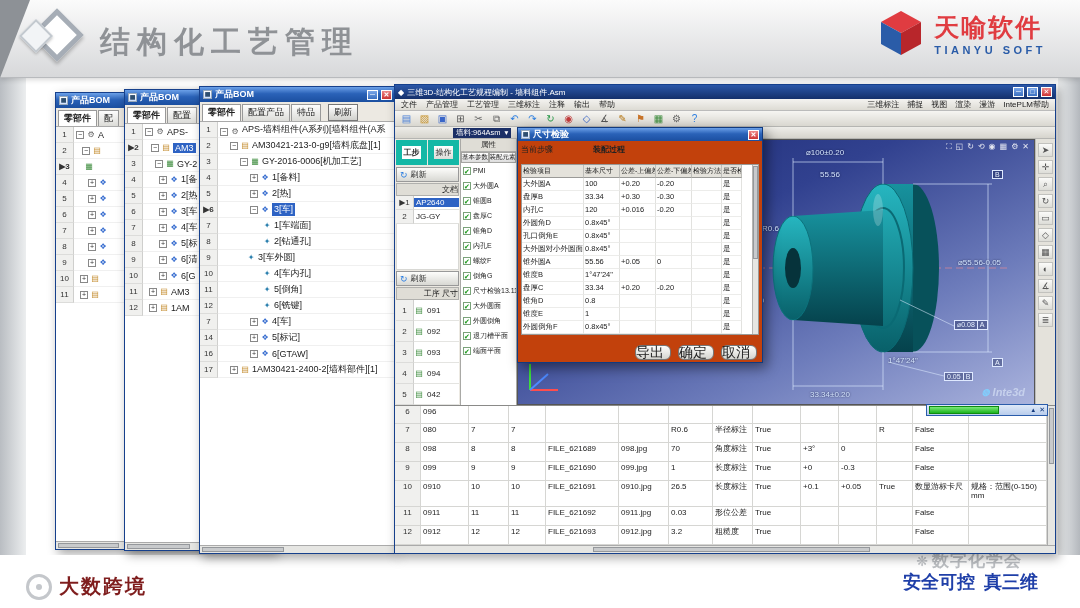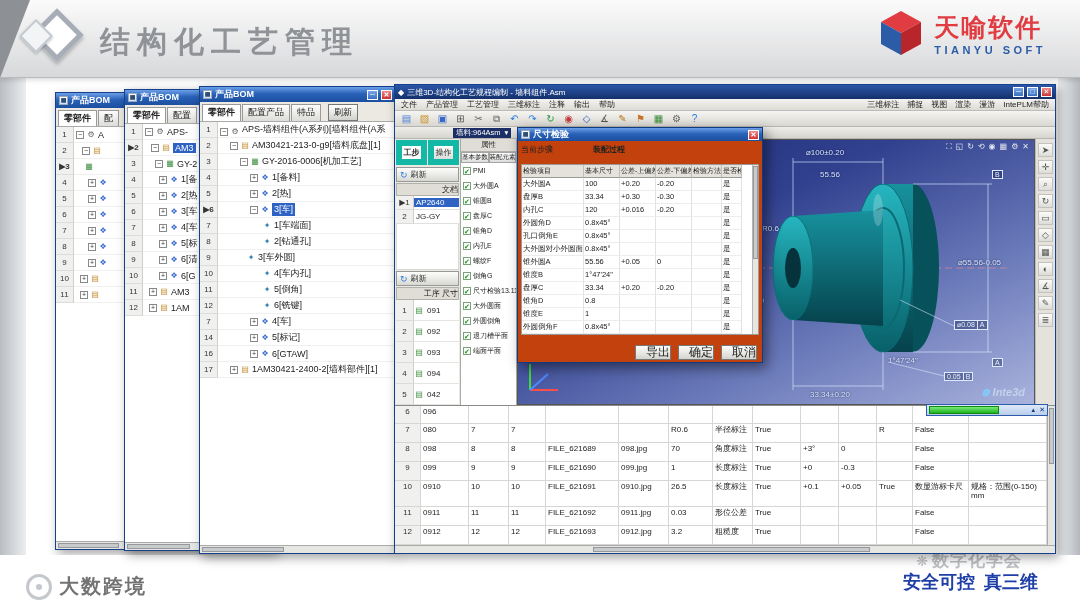--- a/index.html
+++ b/index.html
@@ -114,32 +114,32 @@
 .dbody{flex:1;padding:3px;display:flex;flex-direction:column;gap:9px}
 .steprow{display:flex;font-size:8px;align-items:center}
 .steprow .sv{margin-left:40px;font-weight:bold}
 .dtable{flex:1;border:1px solid #9a9a97;background:#fff;position:relative;overflow:hidden}
 .dhead,.drow{display:grid;grid-template-columns:62px 36px 36px 36px 30px 20px}
 .dh{font-size:7px;background:#e4e2db;border-right:1px solid #bdbdb9;border-bottom:1px solid #9a9a97;padding:1px;white-space:nowrap;overflow:hidden}
 .dc{font-size:7.5px;border-right:1px solid #e2e2df;border-bottom:1px solid #ececea;padding:1px;white-space:nowrap;overflow:hidden}
 .dvscroll{position:absolute;right:0;top:0;bottom:0;width:6px;background:#e6e6e3;border-left:1px solid #b5b5b2}
 .dvscroll .thumb{position:absolute;top:1px;left:0;width:5px;height:55%;background:#c8cacc;border:1px solid #95989c}
 .dbtns{display:flex;justify-content:flex-end;gap:7px;padding:1px 2px}
-.dbtn{font-size:12px;width:36px;height:15px;border:1px solid #777;border-radius:0;background:linear-gradient(#fdfdfb,#d4d4cf);text-align:right;line-height:13px}
+.dbtn{font-size:14px;width:36px;height:15px;border:1px solid #777;border-radius:6px;background:linear-gradient(#fdfdfb,#d4d4cf);text-align:left;line-height:13px}
 
 .prog{position:absolute;left:926px;top:404px;width:122px;height:12px;z-index:11;border:1px solid #2a5caa;background:linear-gradient(#dfe9f8,#b9cdec);display:flex;align-items:center}
 .prog .bar{height:8px;width:70px;margin-left:2px;background:linear-gradient(#7ae87a,#1db41d);border:1px solid #0f8a0f}
 .prog .sp{flex:1}
 .prog .px{font-size:7px;color:#123a7e;padding:0 2px}
 
 .footer{position:absolute;left:0;bottom:0;width:1080px;height:53px;background:#fff;z-index:3}
 .wm-left{position:absolute;left:26px;bottom:8px;display:flex;align-items:center;gap:7px;z-index:4}
 .wm-circ{width:26px;height:26px;border:3px solid #c4c7cb;border-radius:50%;position:relative}
 .wm-circ::after{content:"";position:absolute;left:7px;top:7px;width:6px;height:6px;border-radius:50%;background:#c4c7cb}
-.wm-left .t{font-size:20px;font-weight:bold;color:#737373;letter-spacing:2px}
+.wm-left .t{font-size:20px;font-weight:bold;color:#7f1d1d;letter-spacing:2px}
 .wm-right{position:absolute;right:58px;top:-6px;display:flex;align-items:center;gap:4px;z-index:4}
 .wm-right .gl{color:#c0c3c7;font-size:14px}
 .wm-right .t{font-size:17px;font-weight:bold;color:#bcbfc3;letter-spacing:1px}
 .slogan{position:absolute;right:42px;bottom:14px;display:flex;align-items:baseline;gap:9px;color:#1f3fa8;z-index:4}
 .slogan .b1{font-size:18px;font-weight:bold}
 .slogan .b2{font-size:18px;font-weight:bold}
 .slogan .r{font-size:15px}
 </style>
 </head>
 <body>

